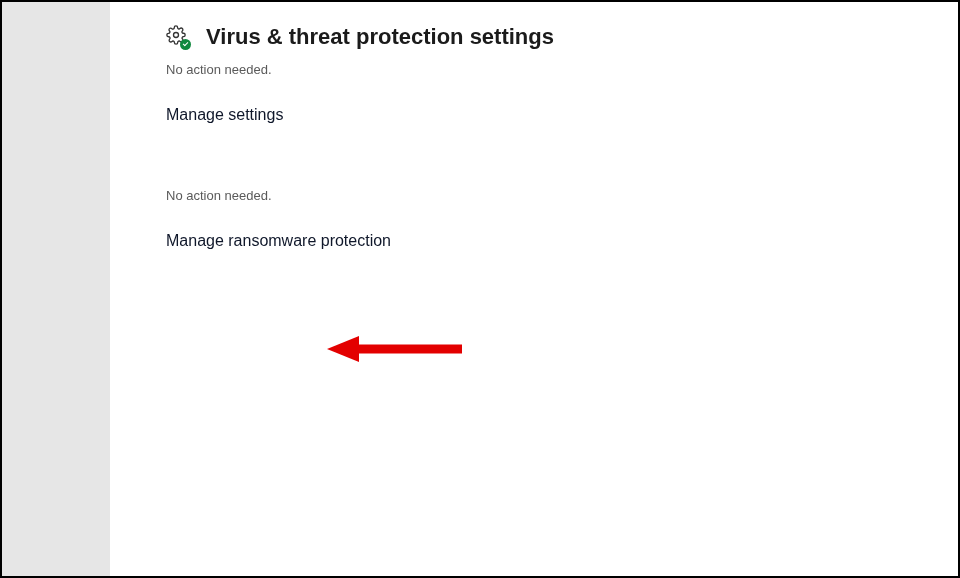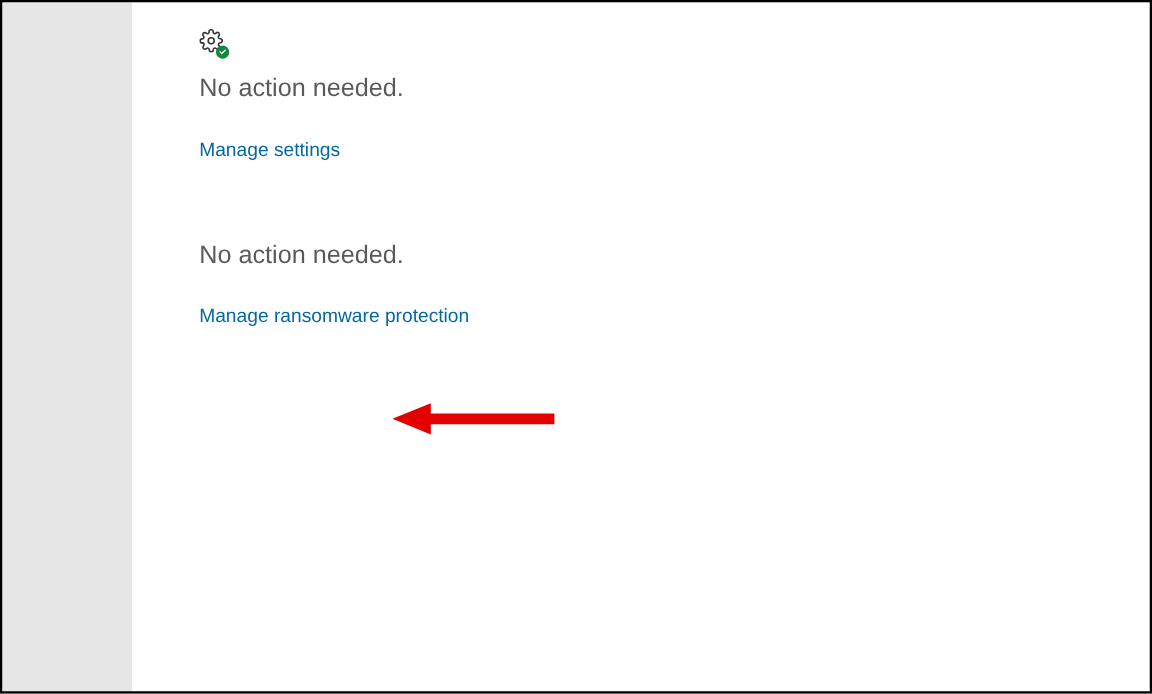--- a/index.html
+++ b/index.html
@@ -40,32 +40,32 @@
       margin-right: 16px;
       flex-shrink: 0;
       position: relative;
     }
     .section-title {
       font-size: 22px;
       font-weight: 600;
       color: #1b1b1b;
     }
     .section-body {
-      font-size: 21px;
+      font-size: 13px;
       color: #5a5a5a;
       line-height: 1.55;
     }
     .section-body-line {
       margin-bottom: 2px;
     }
     .section-link {
       display: inline-block;
       margin-top: 26px;
       font-size: 16px;
-      color: #0369a1;
+      color: #0f172a;
       cursor: pointer;
     }
     
     .gear-svg { width: 20px; height: 20px; }
     .check-badge {
       position: absolute;
       right: -1px;
       bottom: -1px;
       width: 11px;
       height: 11px;
@@ -106,20 +106,21 @@
 
     <div class="section">
       <div class="section-header">
         <div class="section-icon">
           <svg class="gear-svg" viewBox="0 0 24 24" fill="none" stroke="#333" stroke-width="1.6">
             <circle cx="12" cy="12" r="3"></circle>
             <path d="M19.4 15a1.65 1.65 0 0 0 .33 1.82l.06.06a2 2 0 1 1-2.83 2.83l-.06-.06a1.65 1.65 0 0 0-1.82-.33 1.65 1.65 0 0 0-1 1.51V21a2 2 0 1 1-4 0v-.09a1.65 1.65 0 0 0-1-1.51 1.65 1.65 0 0 0-1.82.33l-.06.06a2 2 0 1 1-2.83-2.83l.06-.06a1.65 1.65 0 0 0 .33-1.82 1.65 1.65 0 0 0-1.51-1H3a2 2 0 1 1 0-4h.09a1.65 1.65 0 0 0 1.51-1 1.65 1.65 0 0 0-.33-1.82l-.06-.06a2 2 0 1 1 2.83-2.83l.06.06a1.65 1.65 0 0 0 1.82.33h0a1.65 1.65 0 0 0 1-1.51V3a2 2 0 1 1 4 0v.09a1.65 1.65 0 0 0 1 1.51h0a1.65 1.65 0 0 0 1.82-.33l.06-.06a2 2 0 1 1 2.83 2.83l-.06.06a1.65 1.65 0 0 0-.33 1.82v0a1.65 1.65 0 0 0 1.51 1H21a2 2 0 1 1 0 4h-.09a1.65 1.65 0 0 0-1.51 1z"></path>
           </svg>
           <span class="check-badge"></span>
         </div>
+        <div class="section-title">Virus &amp; threat protection settings</div>
       </div>
       <div class="section-body">No action needed.</div>
       <a class="section-link">Manage settings</a>
     </div>
 
     <div class="section">
     </div>
 
     <div class="section">
       <div class="section-body">No action needed.</div>

